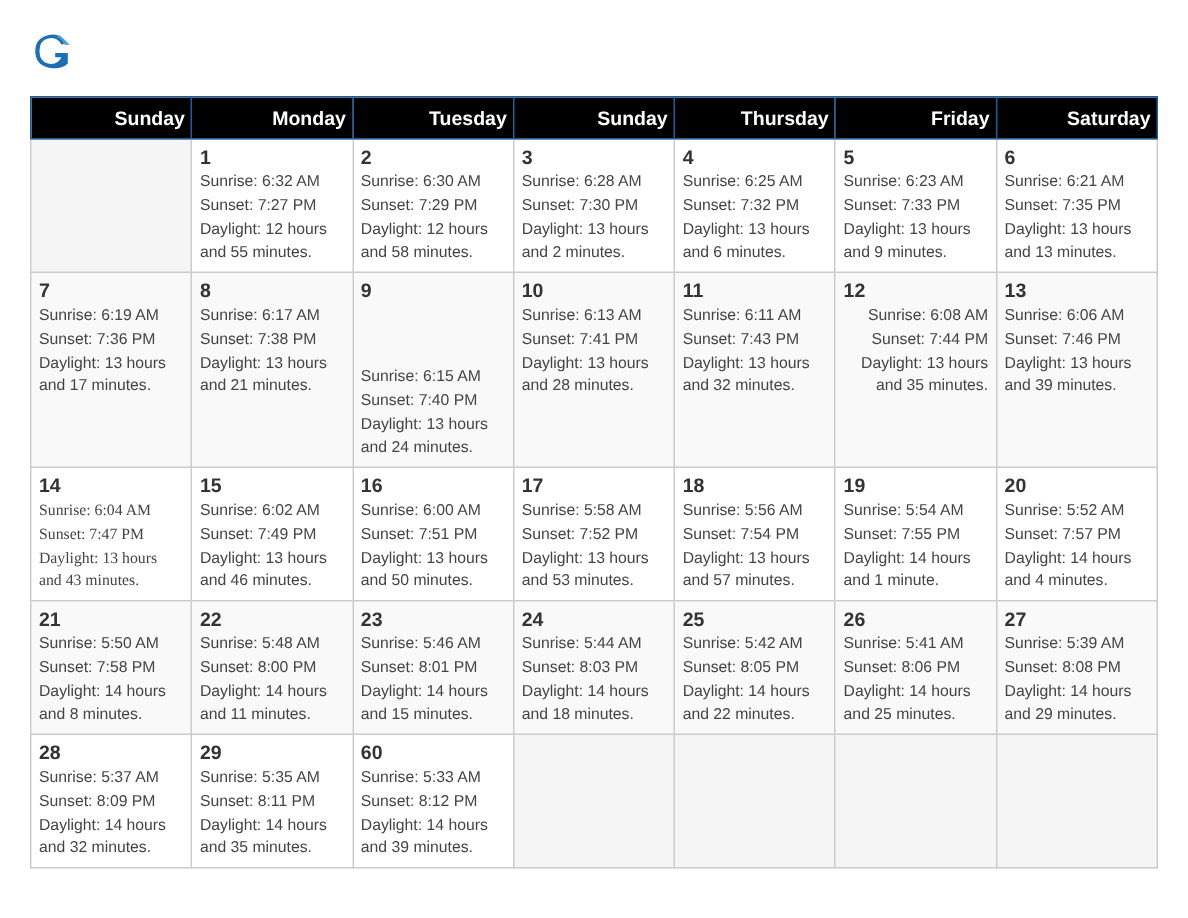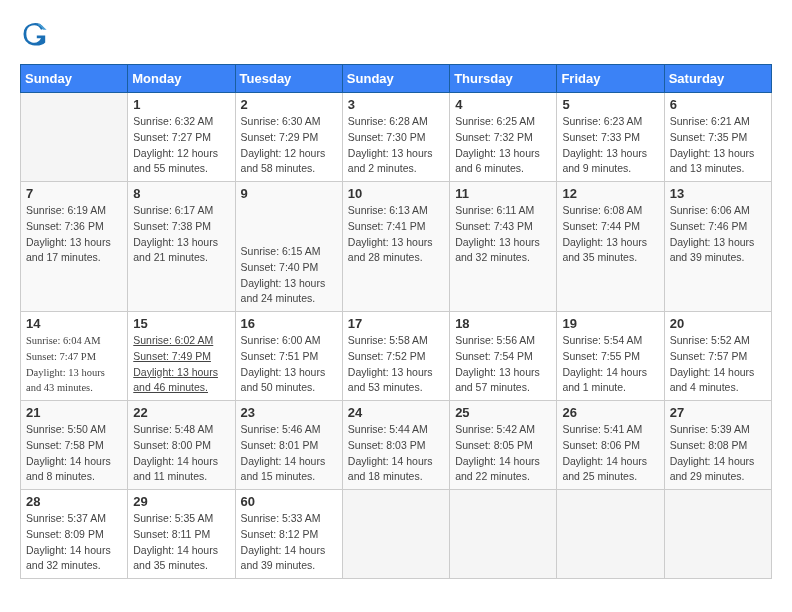--- a/index.html
+++ b/index.html
@@ -47,24 +47,24 @@
       font-size: 16px;
       color: #555;
       font-weight: normal;
     }
     table {
       width: 100%;
       border-collapse: collapse;
       font-size: 11px;
     }
     thead tr th {
-      background-color: #3b82f6;
+      background-color: #000000;
       color: #fff;
       padding: 6px 4px;
-      text-align: left;
+      text-align: right;
       font-size: 13px;
       font-weight: bold;
       border: 1px solid #1a5ea0;
     }
     tbody tr td {
       border: 1px solid #ccc;
       padding: 4px 5px;
       vertical-align: top;
       background: #fff;
       min-height: 80px;
@@ -197,21 +197,21 @@
         </td>
         <td>
           <span class="day-num">11</span>
           <div class="day-info" style="white-space: pre-line;">Sunrise: 6:11 AM
 Sunset: 7:43 PM
 Daylight: 13 hours
 and 32 minutes.</div>
         </td>
         <td>
           <span class="day-num">12</span>
-          <div class="day-info" style="white-space: pre-line;">Sunrise: 6:08 AM
+          <div class="day-info" style="white-space: pre-line; text-align: right;">Sunrise: 6:08 AM
 Sunset: 7:44 PM
 Daylight: 13 hours
 and 35 minutes.</div>
         </td>
         <td>
           <span class="day-num">13</span>
           <div class="day-info" style="white-space: pre-line;">Sunrise: 6:06 AM
 Sunset: 7:46 PM
 Daylight: 13 hours
 and 39 minutes.</div>
@@ -220,21 +220,21 @@
       <tr>
         <td>
           <span class="day-num">14</span>
           <div class="day-info" style="white-space: pre-line; font-family: Liberation Serif, serif;">Sunrise: 6:04 AM
 Sunset: 7:47 PM
 Daylight: 13 hours
 and 43 minutes.</div>
         </td>
         <td>
           <span class="day-num">15</span>
-          <div class="day-info" style="white-space: pre-line; text-decoration: underline;">Sunrise: 6:02 AM
+          <div class="day-info" style="white-space: pre-line;">Sunrise: 6:02 AM
 Sunset: 7:49 PM
 Daylight: 13 hours
 and 46 minutes.</div>
         </td>
         <td>
           <span class="day-num">16</span>
           <div class="day-info" style="white-space: pre-line;">Sunrise: 6:00 AM
 Sunset: 7:51 PM
 Daylight: 13 hours
 and 50 minutes.</div>

